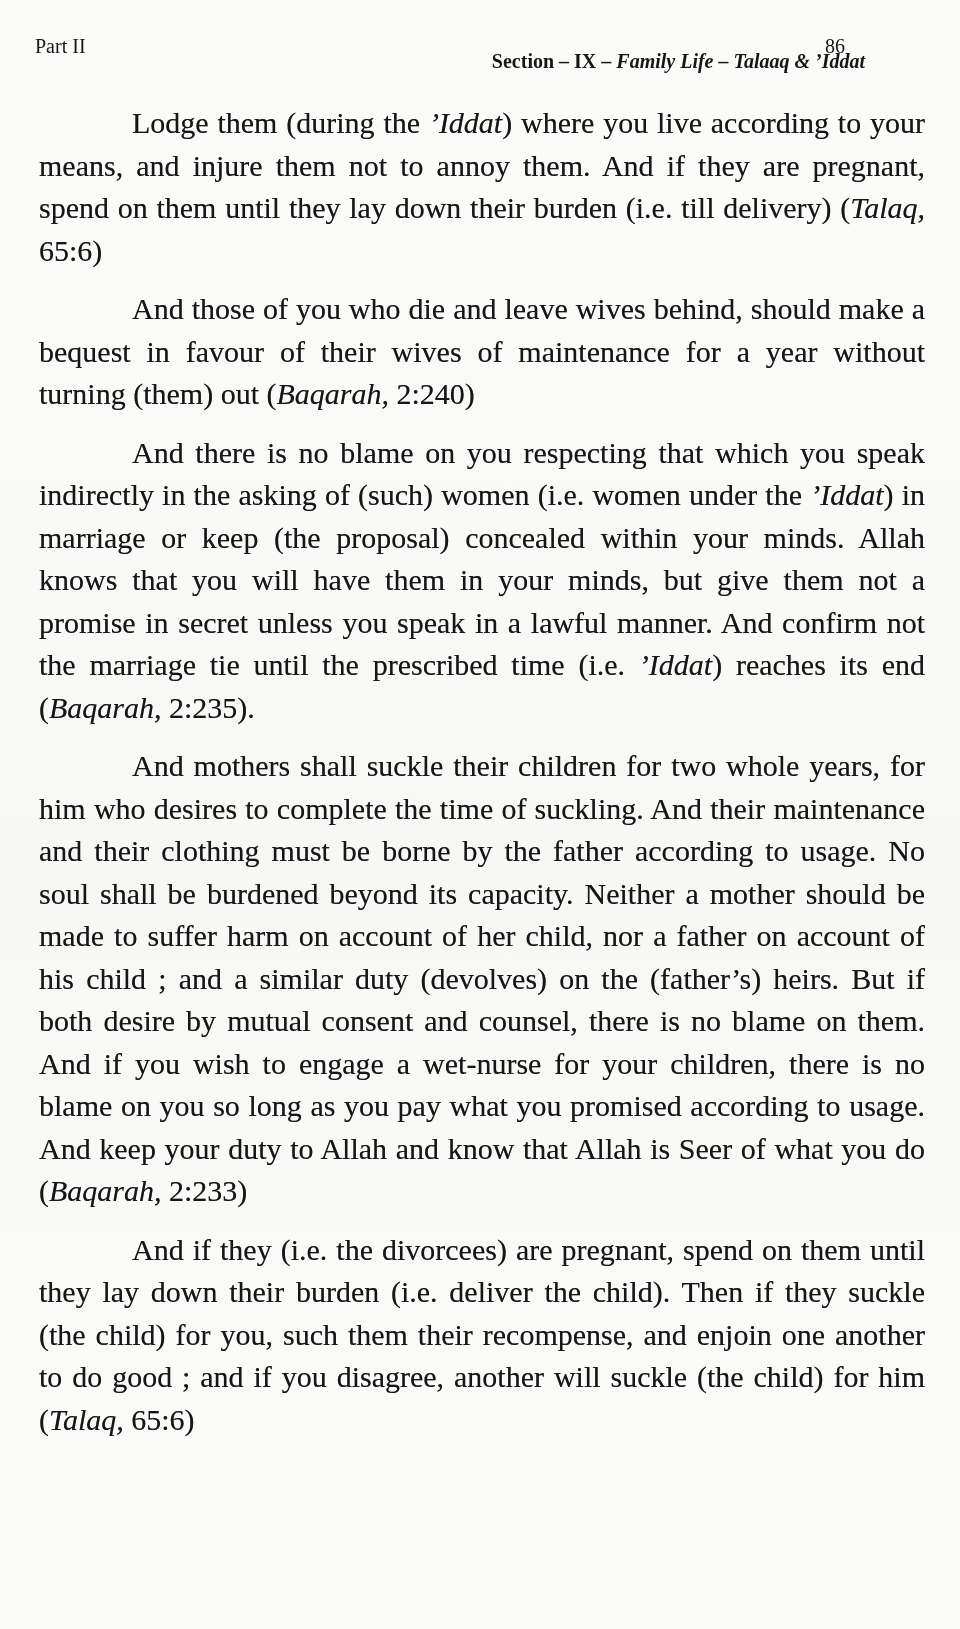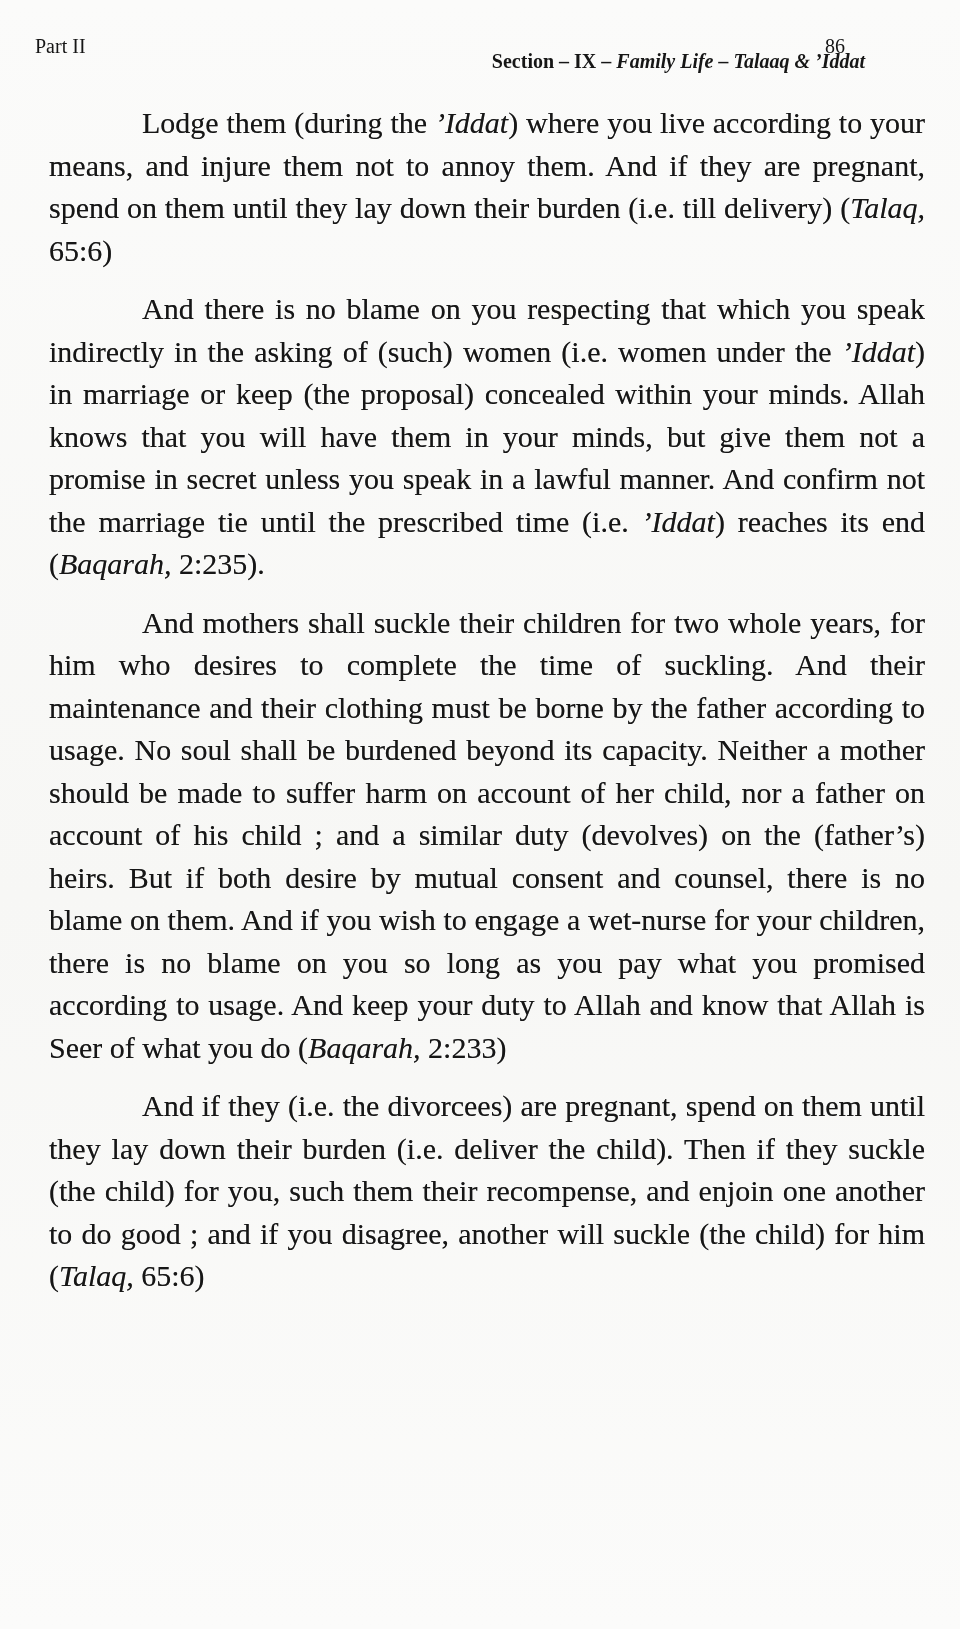--- a/index.html
+++ b/index.html
@@ -22,21 +22,21 @@
     line-height: 36px;
     margin-bottom: 36px;
     white-space: nowrap;
   }
   .header-part   { position: absolute; left: 0; top: 0; }
   .header-center { position: absolute; left: 0; right: 60px; top: 15px; text-align: right; font-weight: bold; }
   .page-number   { position: absolute; right: 80px; top: 0; }
   .it { font-style: italic; }
   .content { }
   .body-paragraph {
-    margin: 0 0 16px 14px;
+    margin: 0 0 16px 4px;
     font-size: 30px;
     line-height: 42.5px;
     text-align: justify;
     text-indent: 93px;
     text-shadow: 0 0 0.6px rgba(20,20,20,0.55);
   }
   .section-heading {
     margin: 52px 0 14px 0;
     font-size: 30px;
     line-height: 42px;
@@ -51,17 +51,18 @@
 <body>
 
 <div class="page">
   <div class="running-header">
     <span class="header-part">Part II</span>
     <span class="header-center"><span>Section – IX – </span><span class="it">Family Life – Talaaq &amp; ’Iddat</span></span>
     <span class="page-number">86</span>
   </div>
   <div class="content">
       <p class="body-paragraph"><span>Lodge them (during the </span><span class="it">’Iddat</span><span>) where you live according to your means, and injure them not to annoy them. And if they are pregnant, spend on them until they lay down their burden (i.e. till delivery) (</span><span class="it">Talaq,</span><span> 65:6)</span></p>
+      <p class="body-paragraph"><span>And those of you who die and leave wives behind, should make a bequest in favour of their wives of maintenance for a year without turning (them) out (</span><span class="it">Baqarah,</span><span> 2:240)</span></p>
       <p class="body-paragraph"><span>And there is no blame on you respecting that which you speak indirectly in the asking of (such) women (i.e. women under the </span><span class="it">’Iddat</span><span>) in marriage or keep (the proposal) concealed within your minds. Allah knows that you will have them in your minds, but give them not a promise in secret unless you speak in a lawful manner. And confirm not the marriage tie until the prescribed time (i.e. </span><span class="it">’Iddat</span><span>) reaches its end (</span><span class="it">Baqarah,</span><span> 2:235).</span></p>
       <p class="body-paragraph"><span>And mothers shall suckle their children for two whole years, for him who desires to complete the time of suckling. And their maintenance and their clothing must be borne by the father according to usage. No soul shall be burdened beyond its capacity. Neither a mother should be made to suffer harm on account of her child, nor a father on account of his child ; and a similar duty (devolves) on the (father’s) heirs. But if both desire by mutual consent and counsel, there is no blame on them. And if you wish to engage a wet-nurse for your children, there is no blame on you so long as you pay what you promised according to usage. And keep your duty to Allah and know that Allah is Seer of what you do (</span><span class="it">Baqarah,</span><span> 2:233)</span></p>
       <p class="body-paragraph"><span>And if they (i.e. the divorcees) are pregnant, spend on them until they lay down their burden (i.e. deliver the child). Then if they suckle (the child) for you, such them their recompense, and enjoin one another to do good ; and if you disagree, another will suckle (the child) for him (</span><span class="it">Talaq,</span><span> 65:6)</span></p>
     </div>
 </div>
 
 </body></html>

